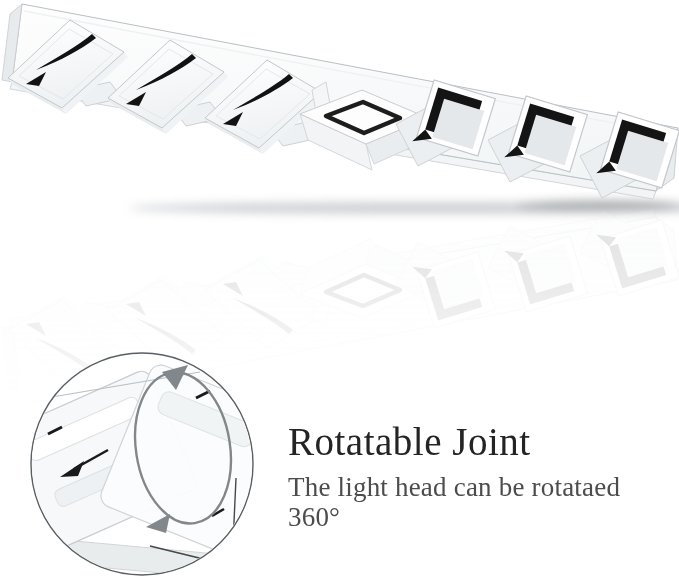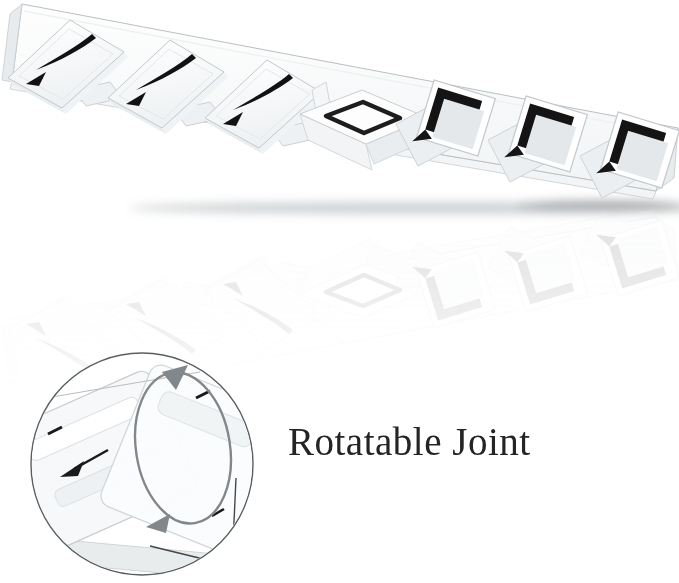--- a/index.html
+++ b/index.html
@@ -123,15 +123,16 @@
           <ellipse cx="183" cy="448" rx="47" ry="76" transform="rotate(-9 183 448)" fill="none" stroke="#82878b" stroke-width="2.4"></ellipse>
           <polygon points="162,372 188,365 176,390" fill="#82878b"></polygon>
           <polygon points="146,527 170,514 166,533" fill="#82878b"></polygon>
         </g>
       </g>
     </g>
   </svg>
 
   <div class="caption">
     <div class="title">Rotatable Joint</div>
+    <div class="subtitle">The light head can be rotataed 360°</div>
   </div>
 
 </div>
 
 </body></html>

